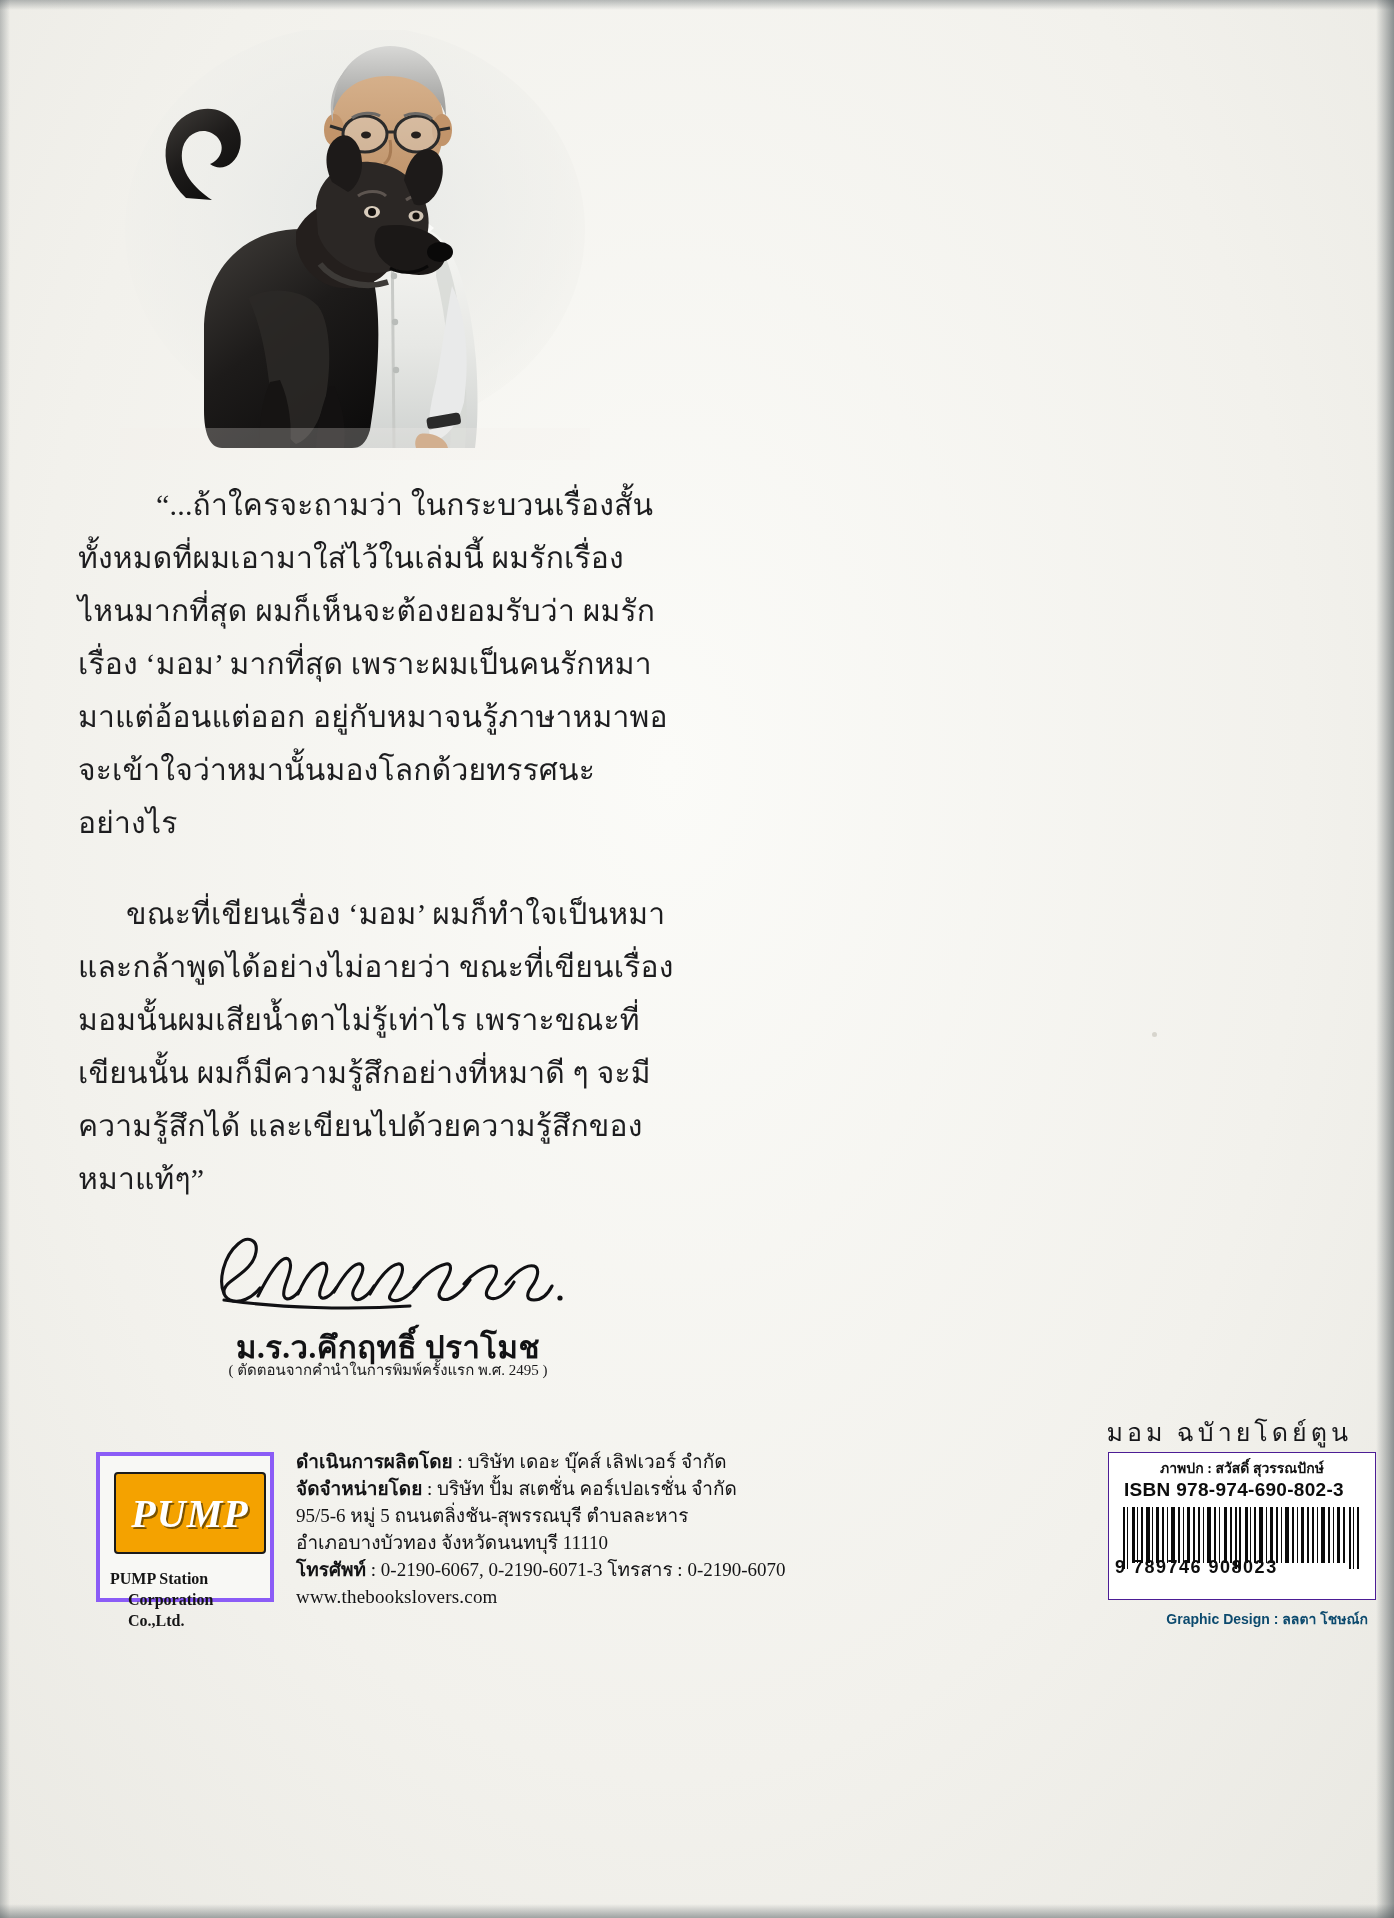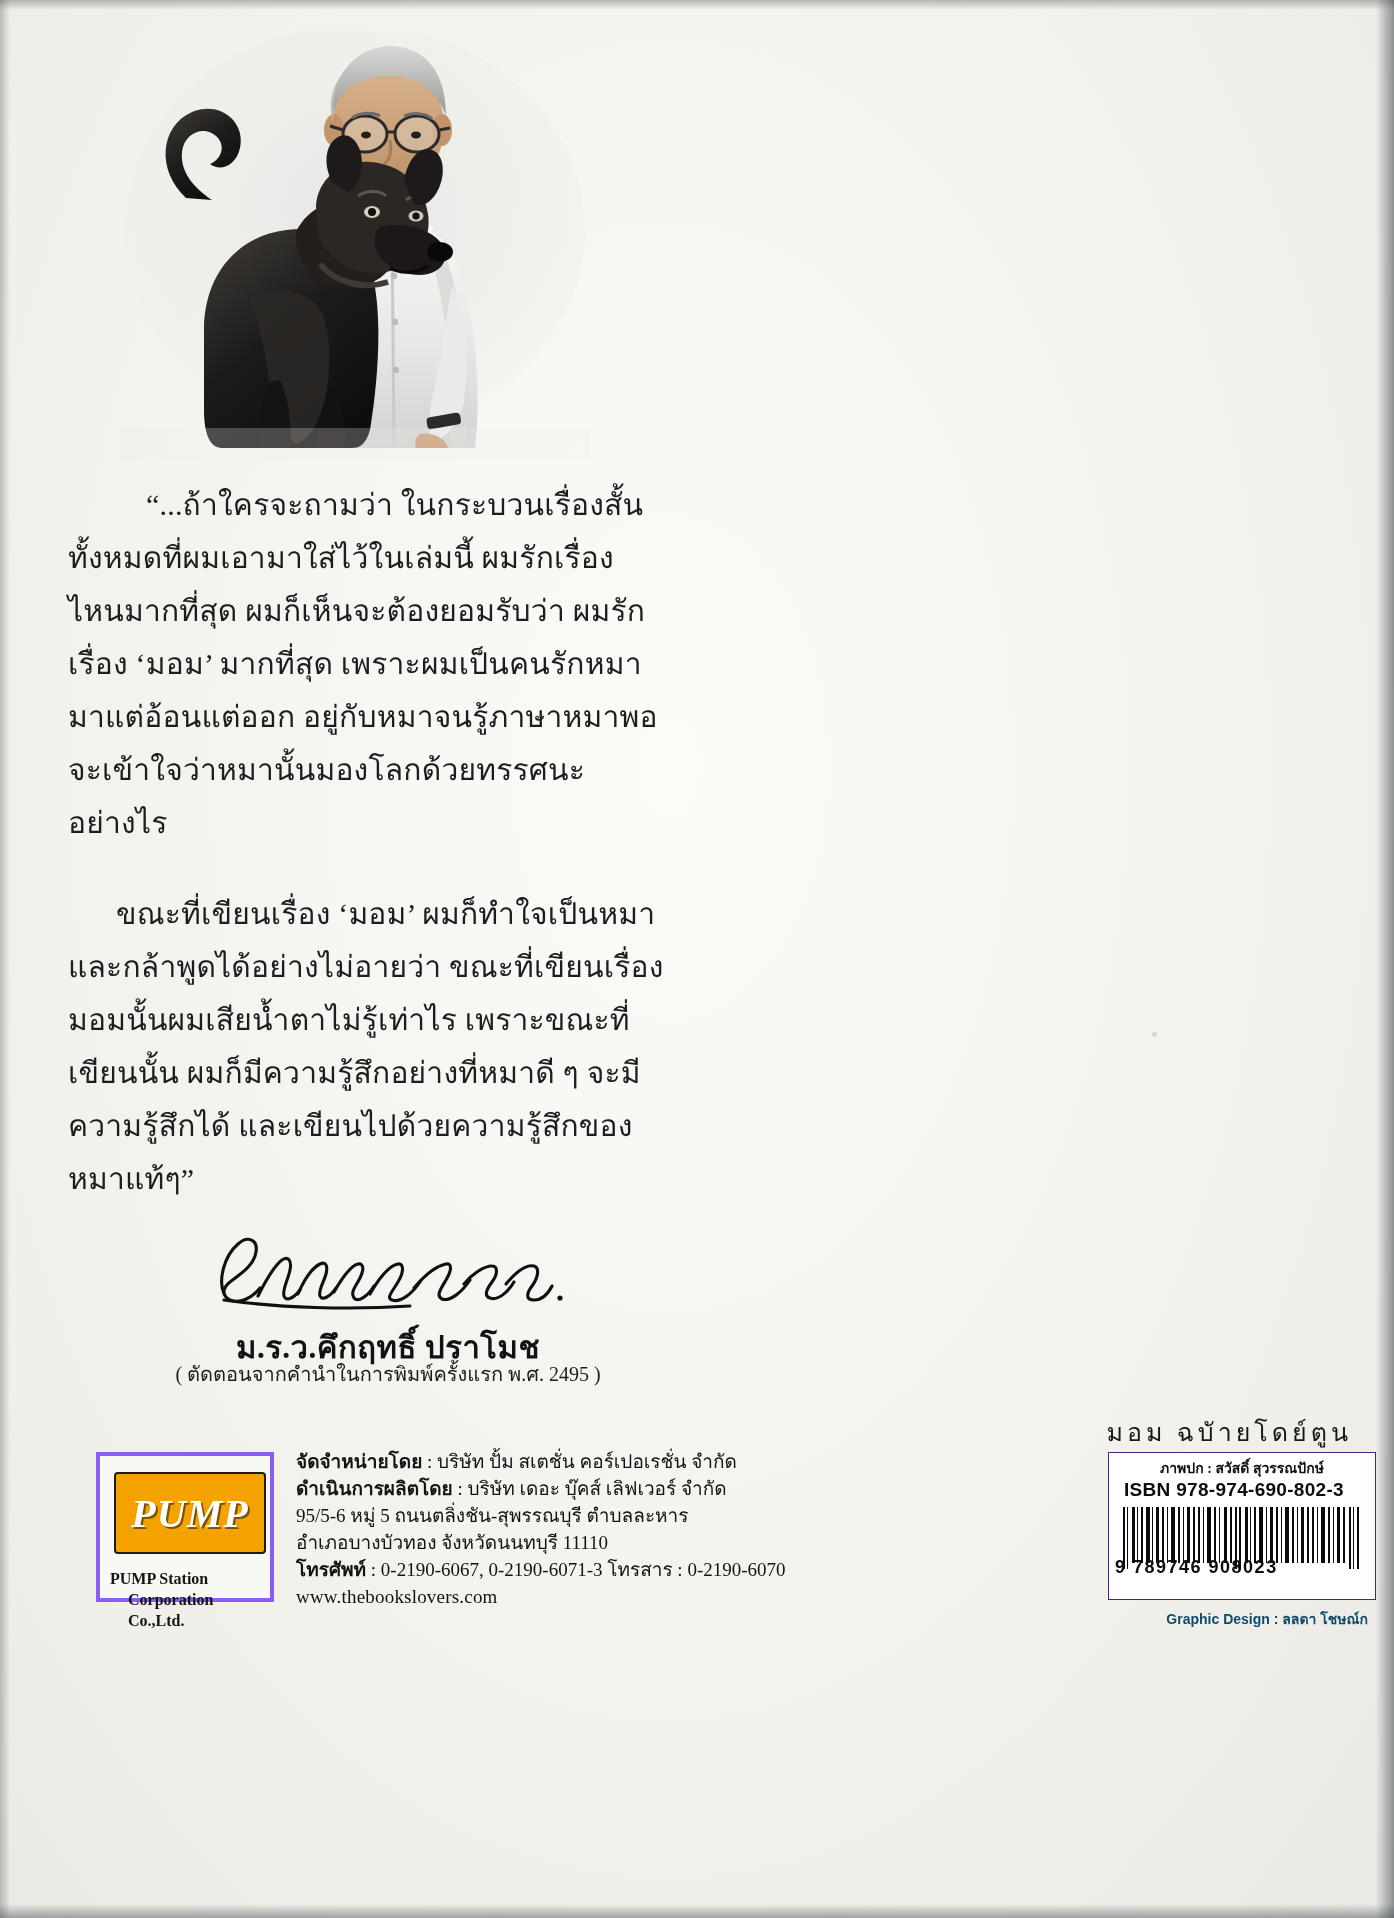--- a/index.html
+++ b/index.html
@@ -51,21 +51,21 @@
     left: 120px;
     top: 30px;
     width: 470px;
     height: 430px;
   }
   .photo svg { display:block; }
 
   
   .quote {
     position: absolute;
-    left: 68px;
+    left: 78px;
     top: 478px;
     width: 600px;
     color: #1d1d1f;
     font-family: "Liberation Serif", serif;
     font-size: 30px;
     line-height: 53px;
     letter-spacing: 0.2px;
   }
   .quote p { margin: 0 0 38px 0; }
   .quote p.p1 { text-indent: 78px; }
@@ -94,21 +94,21 @@
     letter-spacing: 0.5px;
     margin-top: 12px;
   }
   .author-note {
     position: absolute;
     left: 78px;
     top: 1358px;
     width: 620px;
     text-align: center;
     font-family: "Liberation Serif", serif;
-    font-size: 20px;
+    font-size: 15px;
     color: #1b1b1d;
   }
 
   
   .spine-title {
     position: absolute;
     right: 42px;
     top: 1412px;
     font-family: "Liberation Serif", serif;
     font-size: 25px;
@@ -461,24 +461,24 @@
       <span>PUMP</span>
     </div>
     <div class="pump-name">
       <div class="l1">PUMP Station</div>
       <div class="l2">Corporation Co.,Ltd.</div>
     </div>
   </div>
 
   <div class="pub-text">
     <div>
+      <span class="lbl">ดำเนินการผลิตโดย</span><span> : บริษัท เดอะ บุ๊คส์ เลิฟเวอร์ จำกัด</span>
+    </div>
+    <div>
       <span class="lbl">จัดจำหน่ายโดย</span><span> : บริษัท ปั้ม สเตชั่น คอร์เปอเรชั่น จำกัด</span>
-    </div>
-    <div>
-      <span class="lbl">ดำเนินการผลิตโดย</span><span> : บริษัท เดอะ บุ๊คส์ เลิฟเวอร์ จำกัด</span>
     </div>
     <div>
       <span>95/5-6 หมู่ 5 ถนนตลิ่งชัน-สุพรรณบุรี ตำบลละหาร</span>
     </div>
     <div>
       <span>อำเภอบางบัวทอง จังหวัดนนทบุรี 11110</span>
     </div>
     <div>
       <span class="lbl">โทรศัพท์</span><span> : 0-2190-6067, 0-2190-6071-3 โทรสาร : 0-2190-6070</span>
     </div>

